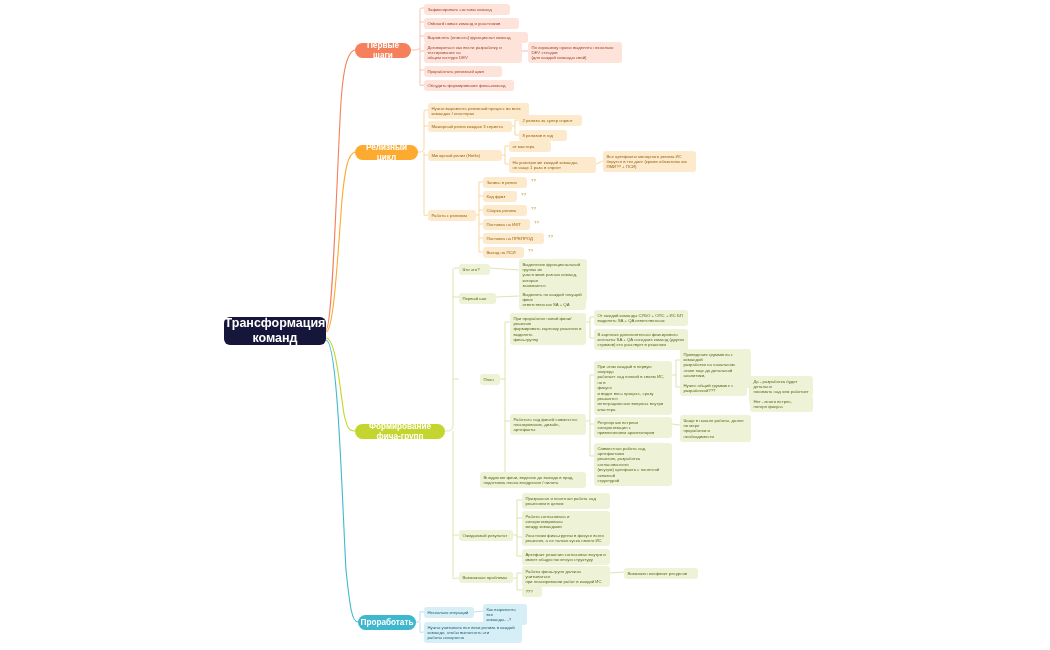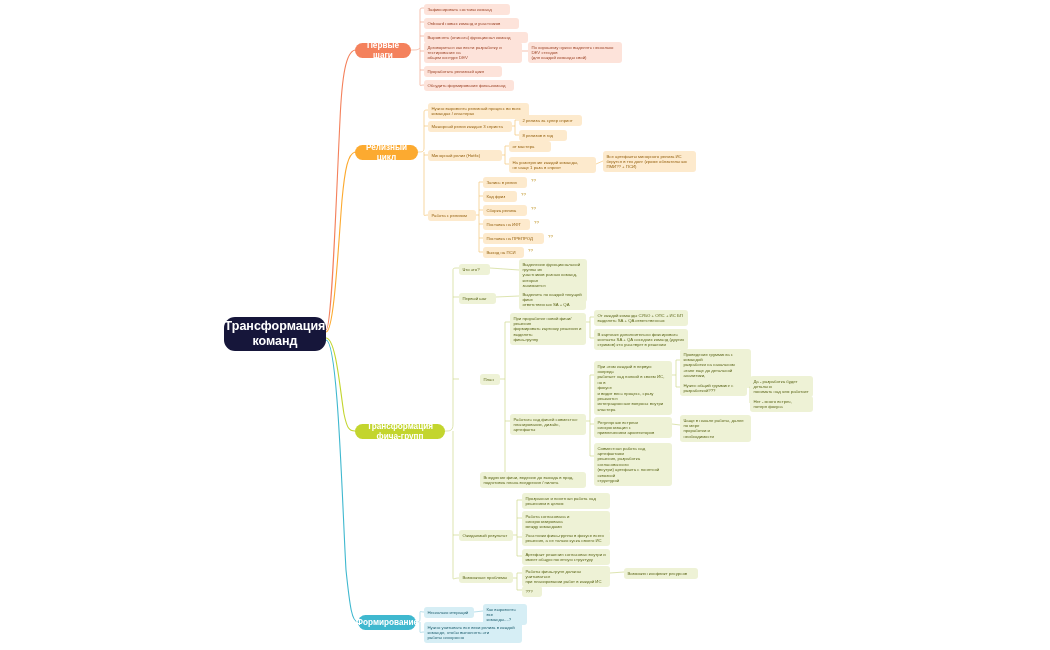--- a/index.html
+++ b/index.html
@@ -86,21 +86,21 @@
     <path d="M513 535 L517 535 L517 500 L522 500 M517 535 L517 556 L522 556" stroke="#cfd98e" stroke-width="0.7" fill="none"></path>
     <path d="M517 518 L522 518 M517 537 L522 537" stroke="#cfd98e" stroke-width="0.7" fill="none"></path>
     <path d="M513 578 L517 578 L517 573 L522 573 M517 578 L517 590 L522 590" stroke="#cfd98e" stroke-width="0.7" fill="none"></path>
     <path d="M610 573 L624 572" stroke="#cfd98e" stroke-width="0.7" fill="none"></path>
 
     <path d="M416 622 C 419 622, 420 622, 420 618 L420 612 C420 611, 421 612, 424 612" fill="none" stroke="#9bd3e2" stroke-width="0.7"></path>
     <path d="M420 622 L420 632 C420 633, 421 632, 424 632" fill="none" stroke="#9bd3e2" stroke-width="0.7"></path>
     <path d="M474 612 L483 611" stroke="#9bd3e2" stroke-width="0.7" fill="none"></path>
   </svg>
 
-  <div class="node root" style="left:224px;top:317px;width:102px;height:34px;border-radius:11px;">
+  <div class="node root" style="left:224px;top:317px;width:102px;height:28px;">
     <span style="white-space: pre-line;">Трансформация команд</span>
   </div>
 
   <div class="node branch br-red" style="left:355px;top:43px;width:56px;height:15px;">
     <span style="white-space: pre-line; text-align: center;">Первые шаги</span>
   </div>
   <div class="node leaf lf-red" style="left:424px;top:4px;width:86px;">
     <span style="white-space: pre-line;">Зафиксировать составы команд</span>
     </div>
   <div class="node leaf lf-red" style="left:424px;top:18px;width:95px;">
@@ -178,21 +178,21 @@
     <span style="white-space: pre-line;">Выход на ПСИ</span>
     </div>
   <div class="node" style="left:531px;top:178px;font-size:4.3px;color:#b8860b;">??</div>
   <div class="node" style="left:521px;top:192px;font-size:4.3px;color:#b8860b;">??</div>
   <div class="node" style="left:531px;top:206px;font-size:4.3px;color:#b8860b;">??</div>
   <div class="node" style="left:534px;top:220px;font-size:4.3px;color:#b8860b;">??</div>
   <div class="node" style="left:548px;top:234px;font-size:4.3px;color:#b8860b;">??</div>
   <div class="node" style="left:528px;top:248px;font-size:4.3px;color:#b8860b;">??</div>
 
   <div class="node branch br-olive" style="left:355px;top:424px;width:90px;height:15px;">
-    <span style="white-space: pre-line;">Трансформация фича-групп</span>
+    <span style="white-space: pre-line;">Формирование фича-групп</span>
   </div>
   <div class="node leaf lf-olive" style="left:459px;top:264px;width:31px;">
     <span style="white-space: pre-line;">Что это?</span>
     </div>
   <div class="node leaf lf-olive" style="left:519px;top:259px;width:68px;">
     <span style="white-space: pre-line;">Выделение функциональной группы из
 участников разных команд, которая
 занимается
 работой над общим решением</span>
     </div>
@@ -295,21 +295,21 @@
 при планировании работ в каждой ИС</span>
     </div>
   <div class="node leaf lf-olive" style="left:624px;top:568px;width:74px;">
     <span style="white-space: pre-line;">Возможен конфликт ресурсов</span>
     </div>
   <div class="node leaf lf-olive" style="left:522px;top:586px;width:20px;">
     <span style="white-space: pre-line;">???</span>
     </div>
 
   <div class="node branch br-teal" style="left:358px;top:615px;width:58px;height:15px;">
-    <span style="white-space: pre-line;">Формирование</span>
+    <span style="white-space: pre-line;">Проработать</span>
   </div>
   <div class="node leaf lf-teal" style="left:424px;top:607px;width:50px;">
     <span style="white-space: pre-line;">Несколько итераций</span>
     </div>
   <div class="node leaf lf-teal" style="left:483px;top:604px;width:44px;">
     <span style="white-space: pre-line;">Как выровнять все
 команды....?</span>
     </div>
   <div class="node leaf lf-teal" style="left:424px;top:622px;width:98px;">
     <span style="white-space: pre-line;">Нужно учитывать все вехи релиза в каждой

